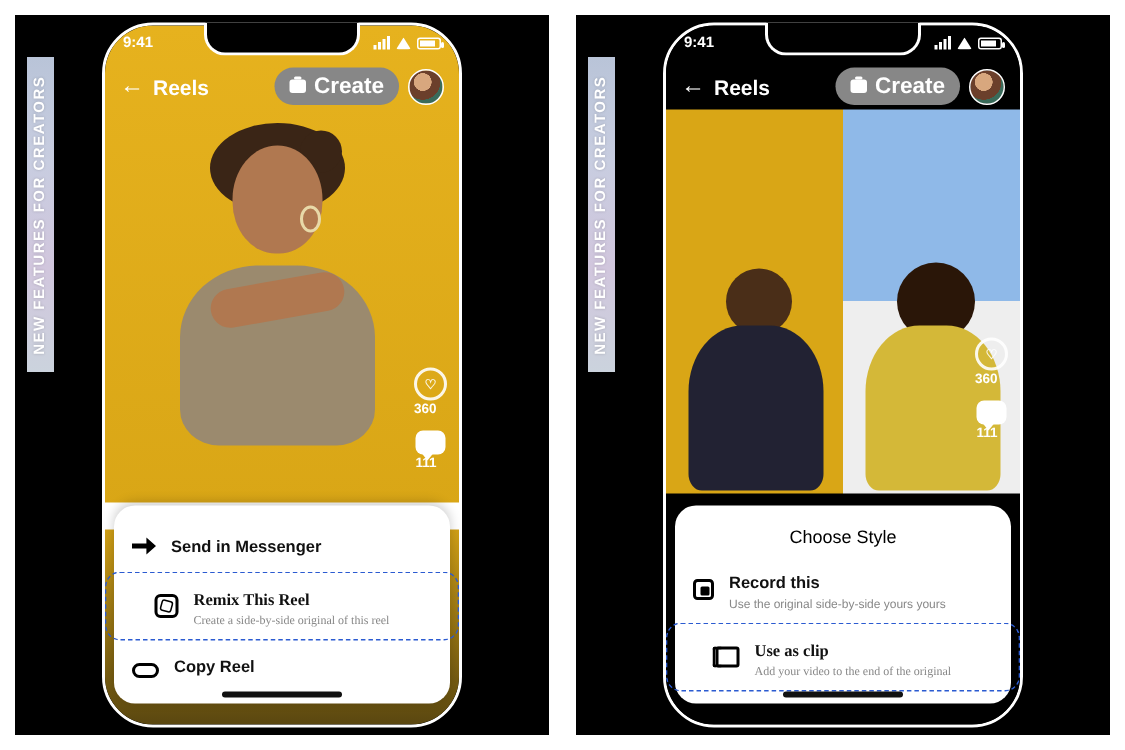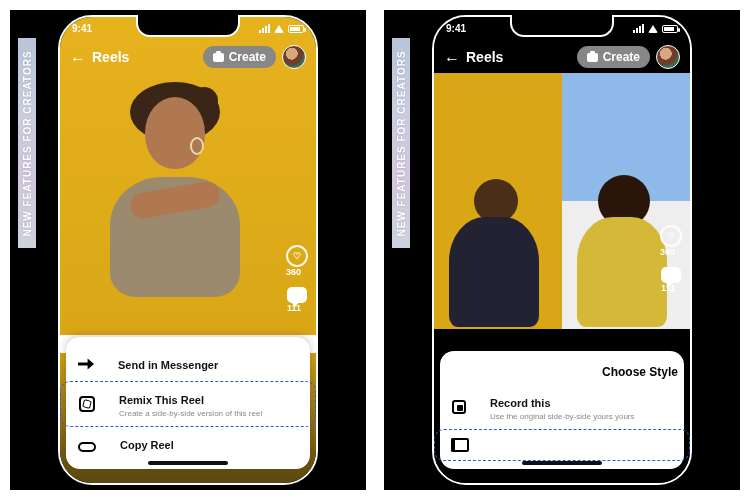--- a/index.html
+++ b/index.html
@@ -10,71 +10,71 @@
     position: absolute; left: 8px; top: 28px; width: 18px; height: 210px;
     background: linear-gradient(180deg,#b9c4d8,#c8cde0,#d1c6dd,#cbd3dd);
     display:flex; align-items:center; justify-content:center;
   }
   .badge-vert span {
     transform: rotate(-90deg); white-space: nowrap; font-size: 10px; font-weight: 700;
     letter-spacing: 1px; color: #fff; text-shadow: 0 0 2px rgba(0,0,0,.2);
   }
   .phone {
     position: absolute; left: 50%; top: 50%; transform: translate(-50%, -50%);
-    width: 260px; height: 470px; border: 2px solid #fff; border-radius: 34px;
+    width: 240px; height: 470px; border: 2px solid #fff; border-radius: 34px;
     overflow: visible;
   }
   .notch {
     position: absolute; top: -2px; left: 50%; transform: translateX(-50%);
     width: 104px; height: 22px; background: #000; border: 2px solid #fff; border-top: none;
     border-radius: 0 0 14px 14px;
   }
   .status { position:absolute; top:6px; left:12px; right:12px; display:flex; justify-content:space-between; align-items:center; font-size:10px; color:#fff; font-weight:600;}
   .status .right { display:flex; gap:4px; align-items:center;}
   .sig { display:flex; gap:1px; align-items:flex-end;}
   .sig i { width:2px; background:#fff; display:block;}
   .sig i:nth-child(1){height:3px}.sig i:nth-child(2){height:5px}.sig i:nth-child(3){height:7px}.sig i:nth-child(4){height:9px}
   .wifi { width:0;height:0;border-left:5px solid transparent;border-right:5px solid transparent;border-bottom:8px solid #fff; border-radius:2px;}
   .batt { width:16px;height:8px;border:1px solid #fff;border-radius:2px;position:relative;}
   .batt::after{content:"";position:absolute;right:-3px;top:2px;width:2px;height:4px;background:#fff;border-radius:1px;}
   .batt i{display:block;width:10px;height:4px;background:#fff;margin:1px;}
   .nav { position:absolute; top:28px; left:10px; right:10px; display:flex; align-items:center; justify-content:space-between; color:#fff;}
   .nav-left{display:flex;align-items:center;gap:6px;font-weight:700;font-size:14px;}
   .arrow{font-size:16px;line-height:1;}
   .nav-right{display:flex;align-items:center;gap:6px;}
-  .create-btn{background:#878787;border-radius:14px;padding:4px 10px;display:flex;align-items:center;gap:5px;font-size:12px;font-weight:700;color:#fff;}
+  .create-btn{background:#878787;border-radius:14px;padding:4px 10px;display:flex;align-items:center;gap:5px;font-size:15px;font-weight:700;color:#fff;}
   .cam-ic{width:11px;height:9px;background:#fff;border-radius:2px;position:relative;}
   .cam-ic::before{content:"";position:absolute;top:-2px;left:3px;width:5px;height:2px;background:#fff;border-radius:1px;}
   .avatar{width:24px;height:24px;border-radius:50%;background:radial-gradient(circle at 40% 35%, #d8a77e 30%, #6b3f2b 31%, #6b3f2b 60%, #3a6b5a 61%);border:1px solid #fff;}
   .content{position:absolute;top:0;left:0;right:0;bottom:0;border-radius:32px;overflow:hidden;z-index:-1;}
   .bg-yellow{width:100%;height:100%;background:linear-gradient(180deg,#e6b21e 0%, #d9a616 70%, #5a4710 100%);position:relative;}
   .wstrip{position:absolute;bottom:28%;left:0;right:0;height:18px;background:#fff;}
   .person{position:absolute;top:60px;left:30px;width:160px;height:220px;}
   .head{position:absolute;top:20px;left:55px;width:60px;height:72px;background:#b07850;border-radius:50% 50% 48% 48%;}
   .hair{position:absolute;top:5px;left:40px;width:90px;height:60px;background:#3a2516;border-radius:50%;}
   .bun{position:absolute;top:10px;left:100px;width:28px;height:28px;background:#3a2516;border-radius:50%;}
   .ear{position:absolute;top:60px;left:100px;width:14px;height:18px;border:2px solid #e8d9a8;border-radius:50%;}
   .torso{position:absolute;top:100px;left:20px;width:130px;height:120px;background:#9b8a6e;border-radius:40% 40% 20% 20%;}
   .arm{position:absolute;top:110px;left:40px;width:90px;height:26px;background:#b07850;border-radius:14px;transform:rotate(-10deg);}
   .side-stats{position:absolute;right:8px;bottom:170px;display:flex;flex-direction:column;gap:10px;align-items:center;color:#fff;font-size:9px;font-weight:600;}
   .ic-circ{width:22px;height:22px;border:2px solid #fff;border-radius:50%;display:flex;align-items:center;justify-content:center;opacity:.9;}
   .bubble{width:20px;height:16px;background:#fff;border-radius:5px;position:relative;}
   .bubble::after{content:"";position:absolute;bottom:-4px;left:4px;border-left:4px solid transparent;border-right:4px solid transparent;border-top:5px solid #fff;}
   .sheet{position:absolute;left:6px;right:6px;bottom:14px;background:#fff;border-radius:14px;padding:10px 6px 8px;box-shadow:0 -2px 8px rgba(0,0,0,.2);}
-  .row{display:flex;align-items:center;gap:24px;padding:8px 6px;}
+  .row{display:flex;align-items:center;gap:10px;padding:8px 6px;}
   .row .t{font-size:11px;font-weight:700;color:#111;}
   .row .s{font-size:8px;color:#888;display:block;font-weight:400;margin-top:1px;}
-  .hl{border:1px dashed #2b5bd1;border-radius:10px;margin:0 -12px;padding-left:18px;padding-right:18px;}
+  .hl{border:1px dashed #2b5bd1;border-radius:10px;margin:0 -12px;padding-left:32px;padding-right:18px;font-family:Liberation Serif, serif;}
   .ic{width:16px;height:16px;position:relative;flex-shrink:0;}
   .ic-share{background:#000;clip-path:polygon(0 40%,60% 40%,60% 15%,100% 50%,60% 85%,60% 60%,0 60%);}
   .ic-remix{border:2px solid #000;border-radius:4px;}
   .ic-remix::after{content:"";position:absolute;inset:2px;border:1px solid #000;border-radius:2px;transform:rotate(15deg);}
   .ic-link{border:2px solid #000;border-radius:8px;width:18px;height:10px;top:3px;}
   .homebar{position:absolute;bottom:4px;left:50%;transform:translateX(-50%);width:80px;height:4px;background:#111;border-radius:3px;}
-  .sheet-title{text-align:right;font-size:12px;font-weight:700;padding:4px 0 6px;}
+  .sheet-title{text-align:center;font-size:12px;font-weight:400;padding:4px 0 6px;}
   .split{display:flex;width:100%;height:55%;position:absolute;top:56px;}
   .split > div{flex:1;position:relative;overflow:hidden;}
   .sp-l{background:#d9a616;}
   .sp-r{background:linear-gradient(180deg,#8fb9e8 50%,#eee 50%);}
   .p2{position:absolute;bottom:0;left:10px;width:100px;height:160px;}
   .p2 .h{position:absolute;top:10px;left:30px;width:44px;height:44px;background:#4a2e18;border-radius:50%;}
   .p2 .b{position:absolute;top:48px;left:5px;width:90px;height:110px;background:#223;border-radius:40% 40% 10% 10%;}
   .p3 .h{background:#2a1608;width:52px;height:52px;top:6px;left:26px;}
   .p3 .b{background:#d4b838;}
   .ic-rec{border:2px solid #000;border-radius:3px;width:14px;height:14px;}
@@ -148,21 +148,21 @@
       </div>
       <div class="sheet">
         <div class="row">
           <div class="ic ic-share"></div>
           <div><span class="t">Send in Messenger</span></div>
         </div>
         <div class="row hl">
           <div class="ic ic-remix"></div>
           <div>
             <span class="t">Remix This Reel</span>
-            <span class="s">Create a side-by-side version of this reel</span>
+            <span class="s">Create a side-by-side original of this reel</span>
           </div>
         </div>
         <div class="row">
           <div class="ic ic-link"></div>
           <div><span class="t">Copy Reel</span></div>
         </div>
         <div class="homebar"></div>
       </div>
     </div>
   </div>
@@ -233,18 +233,22 @@
         <div class="sheet-title">Choose Style</div>
         <div class="row">
           <div class="ic ic-rec"></div>
           <div>
             <span class="t">Record this</span>
             <span class="s">Use the original side-by-side yours yours</span>
           </div>
         </div>
         <div class="row hl">
           <div class="ic ic-clip"></div>
+          <div>
+            <span class="t">Use as clip</span>
+            <span class="s">Add your video to the end of the original</span>
+          </div>
         </div>
         <div class="homebar"></div>
       </div>
     </div>
   </div>
 </div>
 
 </body></html>

